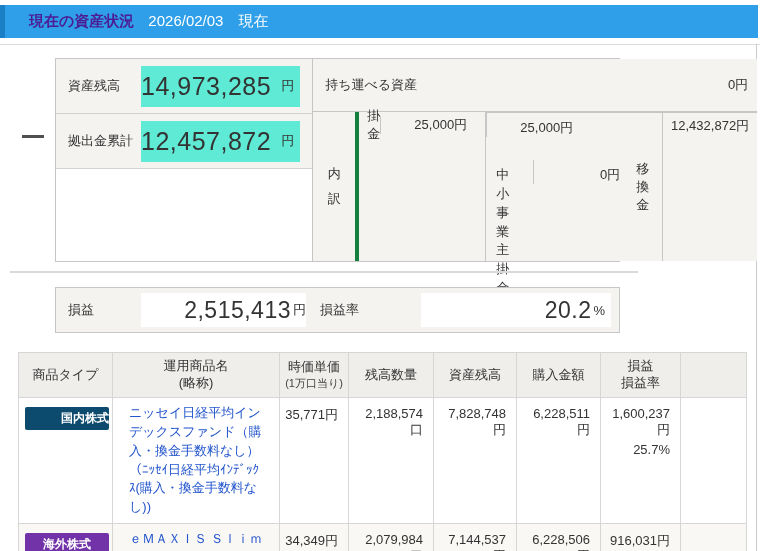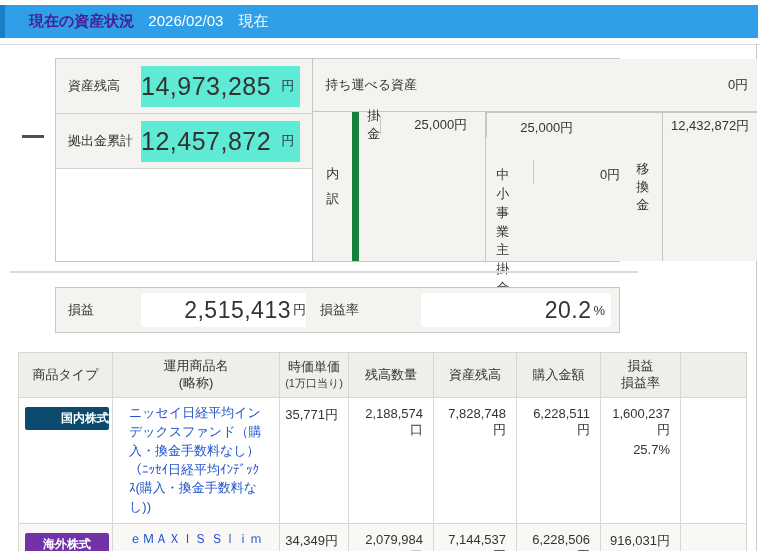--- a/index.html
+++ b/index.html
@@ -28,21 +28,21 @@
   .val-box { flex:1; background:#5eead4; height:41px; margin-right:12px;
     display:flex; align-items:center; justify-content:flex-end; padding-right:6px;gap:8px; }
   .big-num { font-size:25px; letter-spacing:0.5px; }
   .unit { font-size:13px; margin-left:2px; }
   .sum-left-rest { flex:1; background:#fff; }
 
   .sum-right { flex:1; background:#f5f3f0; display:flex; flex-direction:column; }
   .carry-row { height:53px; border-bottom:1px solid #c6c6c6; display:flex;
     align-items:center; justify-content:space-between; padding:0 9px 0 12px; }
   .bd { flex:1; display:flex; }
-  .bd-label-cell { width:46px; border-right:7px solid #15803d; display:flex;
+  .bd-label-cell { width:46px; border-right:4px solid #15803d; display:flex;
     align-items:center; justify-content:center; }
   .bd-label-cell span { display:inline-block; width:15px; word-break:break-all;
     line-height:1.9; text-align:center; }
   .bd-body { flex:1; display:flex; }
   .bd-row { display:flex; }
   .bd-row .rl { flex:1; padding-left:8px; }
   .bd-val { width:95px; border-left:1px solid #c6c6c6; text-align:right;
     padding-right:8px; }
   .row-kakekin { height:26px; align-items:center; }
   .row-kakekin .bd-val { display:flex; align-items:center; justify-content:flex-end; }

